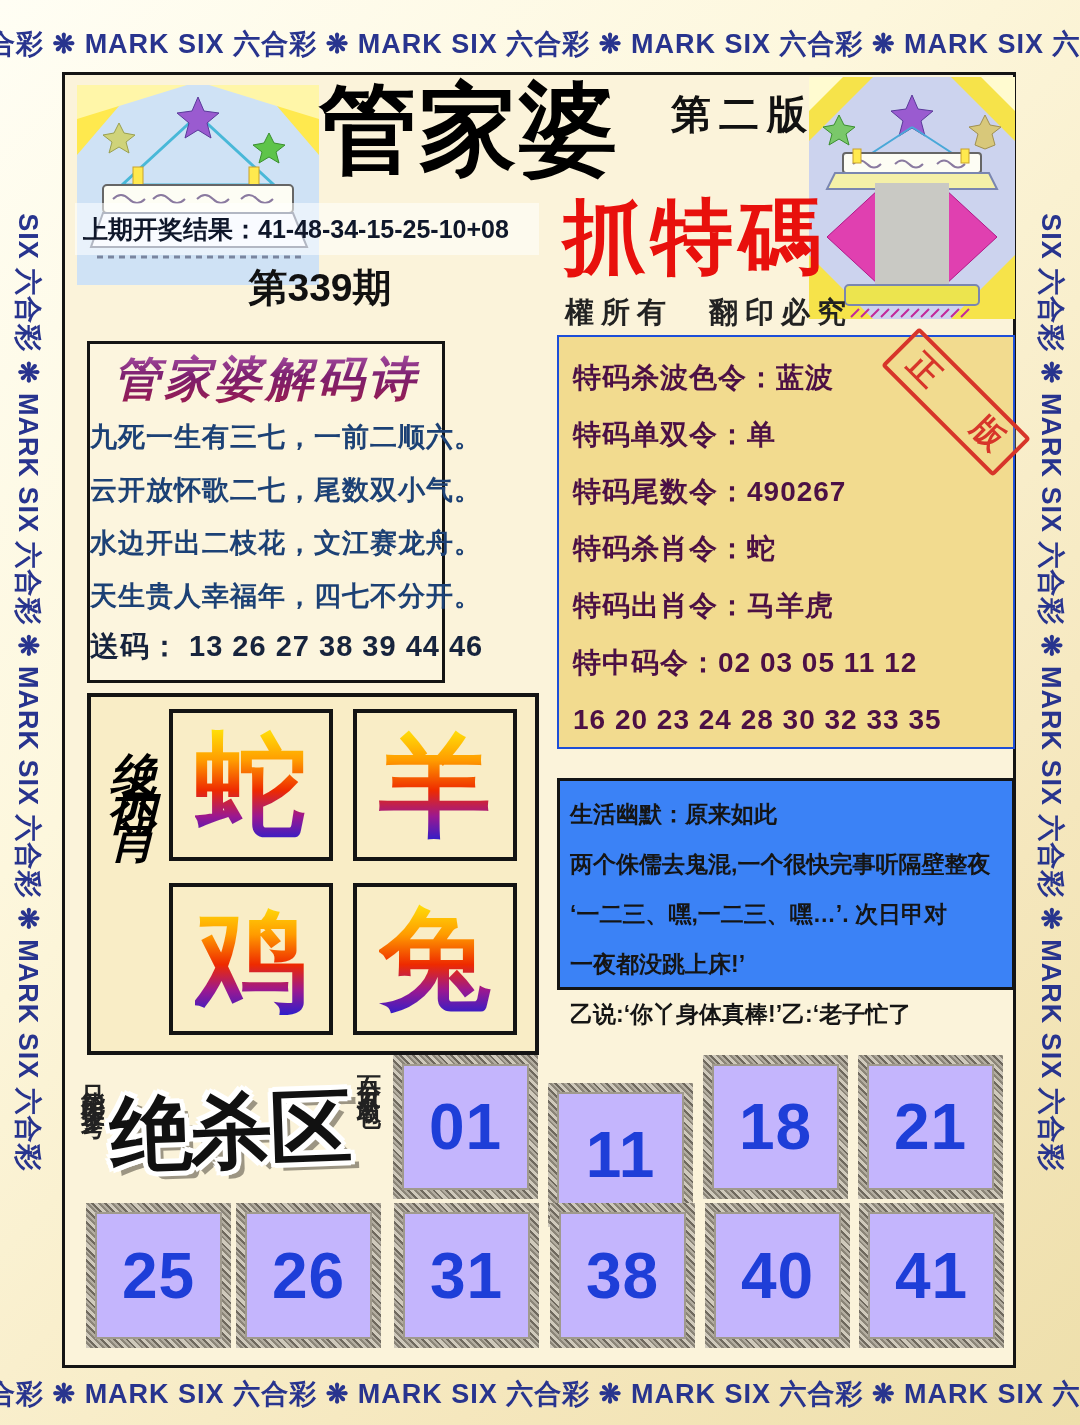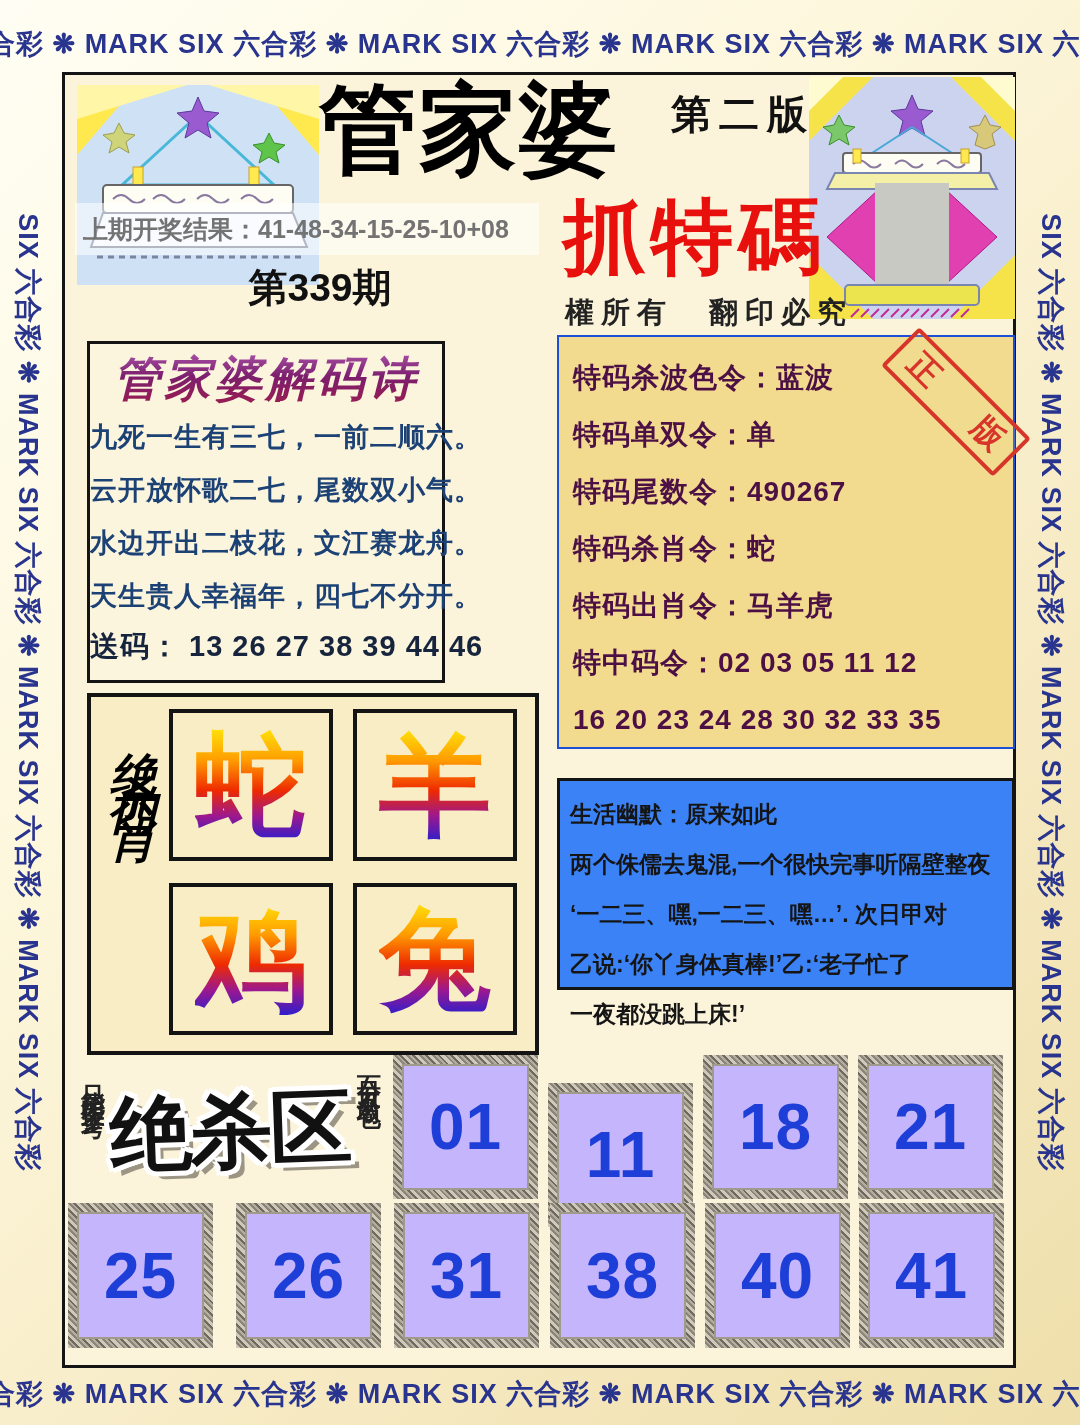--- a/index.html
+++ b/index.html
@@ -24,21 +24,21 @@
   .frame *{box-sizing:border-box;}
   
   .bed-img{position:absolute;left:12px;top:10px;}
   .lantern-img{position:absolute;left:744px;top:2px;}
   .main-title{position:absolute;left:254px;top:-10px;font-size:98px;font-weight:bold;
     color:#000000;letter-spacing:2px;font-family:"DejaVu Serif",serif;white-space:nowrap;}
   .edition{position:absolute;left:606px;top:12px;font-size:40px;font-weight:bold;color:#111;
     font-family:"DejaVu Serif",serif;letter-spacing:8px;white-space:nowrap;}
   .result-bar{position:absolute;left:10px;top:128px;width:464px;height:52px;
     background:rgba(255,255,255,.55);display:flex;align-items:center;padding-left:8px;
-    color:#737373;font-size:25px;font-weight:bold;white-space:nowrap;}
+    color:#0f172a;font-size:25px;font-weight:bold;white-space:nowrap;}
   .issue{position:absolute;left:140px;top:186px;width:230px;text-align:center;
     font-size:39px;font-weight:bold;color:#111;white-space:nowrap;}
   .subtitle{position:absolute;left:498px;top:108px;font-size:82px;font-weight:bold;
     color:#e8100c;letter-spacing:6px;font-family:"DejaVu Serif",serif;white-space:nowrap;}
   .copyright{position:absolute;left:500px;top:218px;font-size:29px;font-weight:bold;
     color:#222;letter-spacing:7px;font-family:"DejaVu Serif",serif;white-space:nowrap;}
   
   .poem-box{position:absolute;left:22px;top:266px;width:358px;height:342px;
     border:3px solid #141414;background:#fcf5de;text-align:center;}
   .poem-title{margin-top:4px;font-size:47px;font-weight:bold;font-style:italic;
@@ -93,21 +93,21 @@
       -5px 0 0 #fff,5px 0 0 #fff,0 -5px 0 #fff,0 5px 0 #fff,8px 8px 0 rgba(40,35,25,.45);}
   .tile{position:absolute;width:145px;height:145px;background:#c4b5fd;background-clip:padding-box;
     border:9px solid transparent;
     border-image:repeating-linear-gradient(45deg,#cfc9bb 0 3px,#8b8578 3px 5px,#b3ada0 5px 7px,#6f695e 7px 9px) 9;
     box-shadow:inset 0 0 0 2px #a09a8d;
     display:flex;align-items:center;justify-content:center;}
   .tile span{font-size:64px;font-weight:bold;color:#1e3ed8;letter-spacing:1px;}
   .r1{top:980px;height:144px;}
   .t11{left:328px;} .t12{left:483px;margin-top:28px;} .t13{left:638px;} .t14{left:793px;}
   .r2{top:1128px;}
-  .t21{left:3px;border-radius:10px;} .t22{left:171px;} .t23{left:329px;}
+  .t21{left:21px;border-radius:10px;} .t22{left:171px;} .t23{left:329px;}
   .t24{left:485px;} .t25{left:640px;} .t26{left:794px;}
 </style>
 </head>
 <body>
 
 <div class="page">
 
   <div class="strip strip-top">六合彩 ❋ MARK SIX 六合彩 ❋ MARK SIX 六合彩 ❋ MARK SIX 六合彩 ❋ MARK SIX 六合彩 ❋</div>
   <div class="strip strip-bottom">六合彩 ❋ MARK SIX 六合彩 ❋ MARK SIX 六合彩 ❋ MARK SIX 六合彩 ❋ MARK SIX 六合彩 ❋</div>
   <div class="strip-rot strip-left">SIX 六合彩 ❋ MARK SIX 六合彩 ❋ MARK SIX 六合彩 ❋ MARK SIX 六合彩</div>
@@ -204,22 +204,22 @@
         </div>
       <div class="zcell zc4">
           <span class="zchar">兔</span>
         </div>
     </div>
 
     <div class="joke-box">
       <div class="joke-line">生活幽默：原来如此</div>
       <div class="joke-line">两个侏儒去鬼混,一个很快完事听隔壁整夜</div>
       <div class="joke-line">‘一二三、嘿,一二三、嘿…’. 次日甲对</div>
+      <div class="joke-line">一夜都没跳上床!’</div>
       <div class="joke-line">乙说:‘你丫身体真棒!’乙:‘老子忙了</div>
-      <div class="joke-line">一夜都没跳上床!’</div>
     </div>
 
     <div class="vnote vnote-left">只能用作参考</div>
     <div class="kz-title">绝杀区</div>
     <div class="vnote vnote-right">百分百不敢包</div>
 
     <div class="tile r1 t11">
         <span>01</span>
       </div>
     <div class="tile r1 t12">

